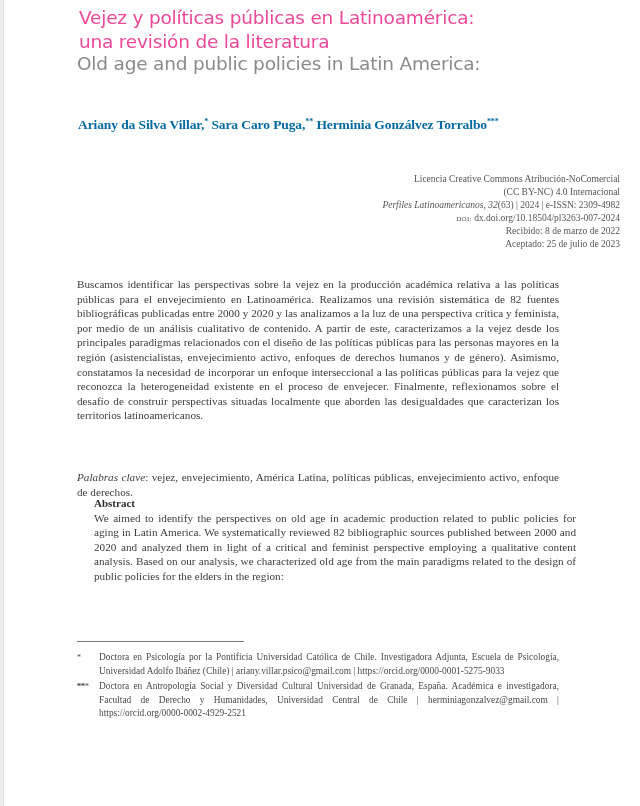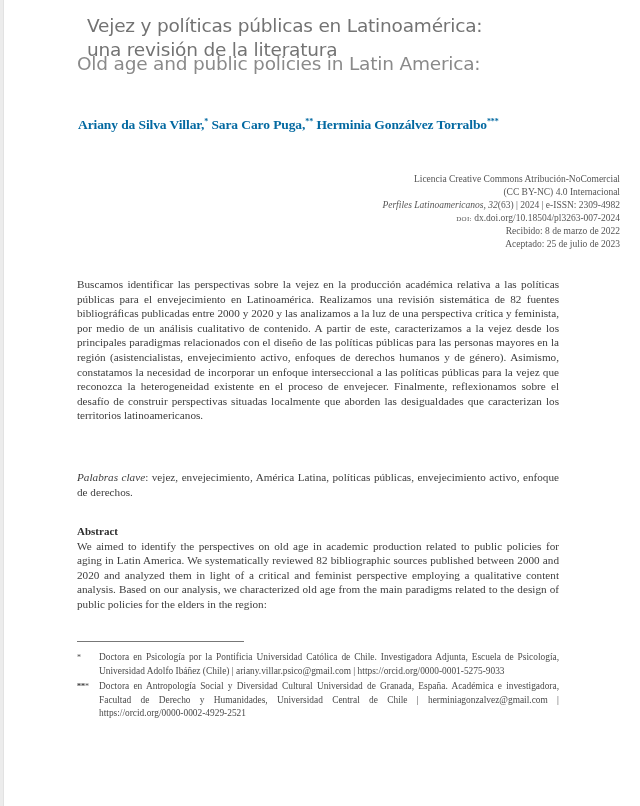--- a/index.html
+++ b/index.html
@@ -28,24 +28,24 @@
     top: 0;
     width: 540px;
   }
   .title-es {
     position: absolute;
     top: 4px;
     left: 0;
     font-family: "DejaVu Sans", "Liberation Sans", sans-serif;
     font-size: 18.5px;
     line-height: 24px;
-    color: #737373;
+    color: #ec4899;
     font-weight: normal;
     letter-spacing: -0.2px;
-    margin: 10px;
+    margin: 2px;
   }
   .title-en {
     position: absolute;
     top: 52px;
     left: 0;
     font-family: "DejaVu Sans", "Liberation Sans", sans-serif;
     font-size: 18.5px;
     line-height: 24px;
     color: #8a8a8a;
     font-weight: normal;
@@ -99,21 +99,21 @@
     display: block;
   }
   .section p {
     margin: 0;
     text-align: justify;
     text-align-last: left;
   }
   .resumen { top: 277px; }
   .keywords { top: 470px; }
   .keywords i { font-style: italic; }
-  .abstract { top: 524px; }
+  .abstract { top: 496px; margin-left: 17px; }
   .fn-rule {
     position: absolute;
     top: 641px;
     left: 0;
     width: 167px;
     height: 1px;
     background: #777;
   }
   .footnotes {
     position: absolute;

